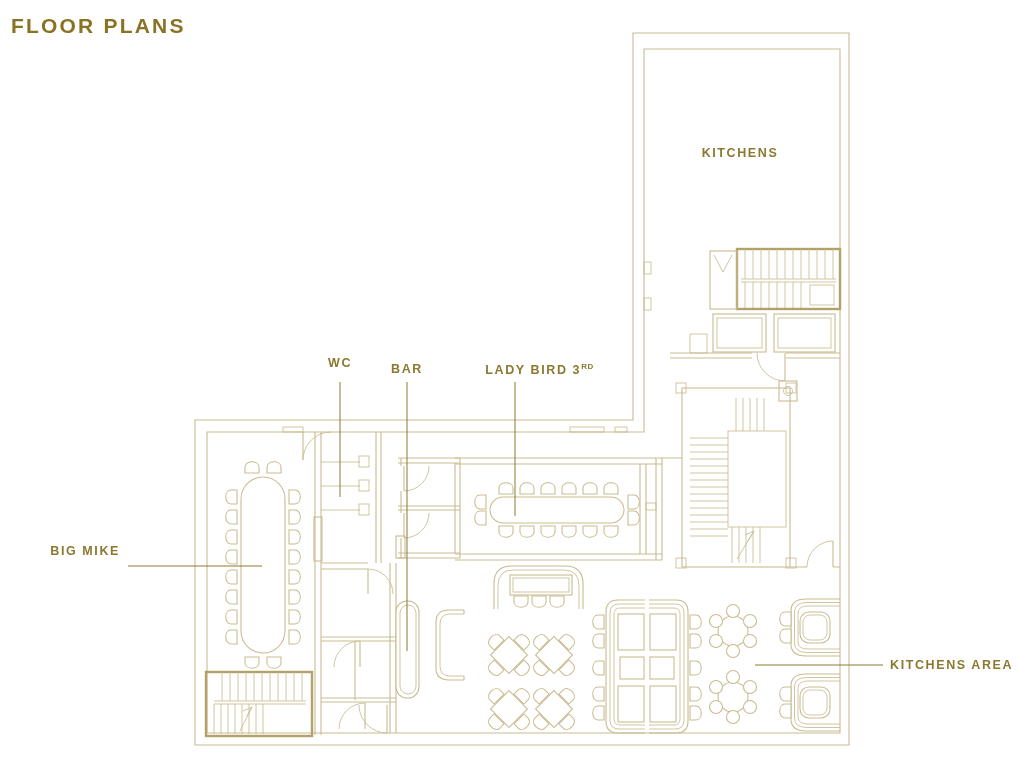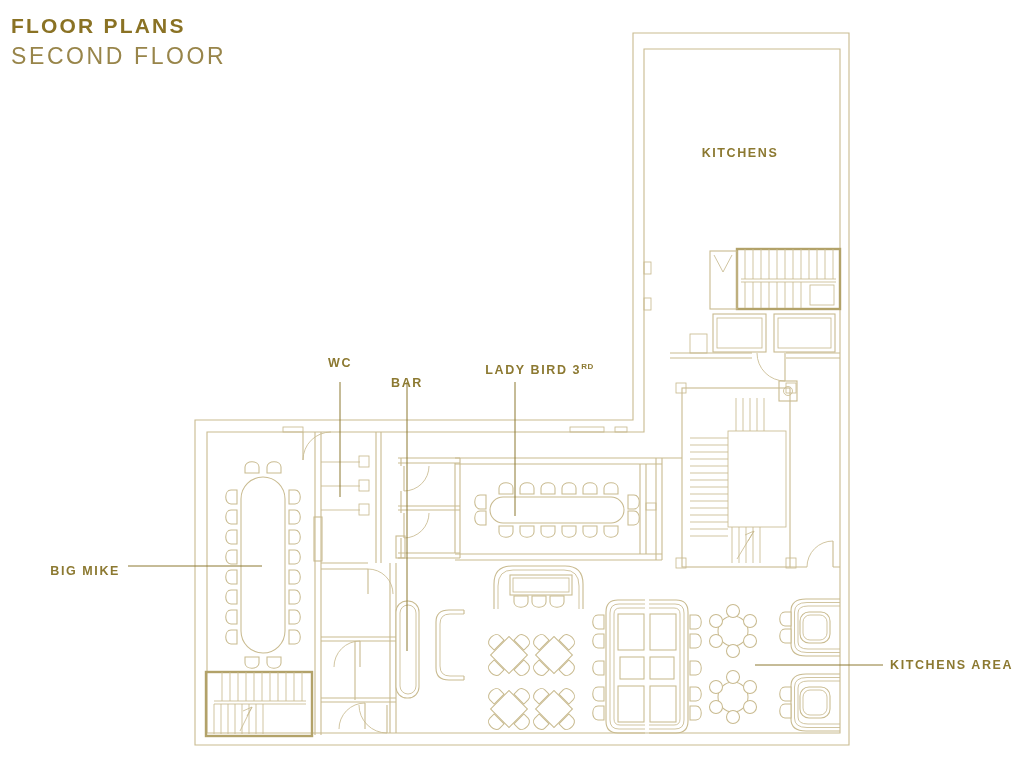--- a/index.html
+++ b/index.html
@@ -284,27 +284,26 @@
       <path class="leader" d="M340,382 V497"></path>
       <path class="leader" d="M407,382 V651"></path>
       <path class="leader" d="M515,382 V516"></path>
       <path class="leader" d="M128,566 H262"></path>
       <path class="leader" d="M755,665 H883"></path>
     </g>
   </svg>
 
   <div class="title">
     <div class="t1">FLOOR PLANS</div>
-    <div class="t2">SECOND FLOOR</div>
   </div>
 
   <div class="lbl" style="left:740px;top:146px;transform:translateX(-50%);">KITCHENS</div>
 
   <div class="lbl" style="left:340px;top:356px;transform:translateX(-50%);">WC</div>
 
-  <div class="lbl" style="left:407px;top:376px;transform:translateX(-50%);">BAR</div>
+  <div class="lbl" style="left:407px;top:362px;transform:translateX(-50%);">BAR</div>
 
   <div class="lbl" style="left:533px;top:362px;transform:translateX(-50%);padding-left:13px;"><span>LADY BIRD 3</span><sup>RD</sup></div>
 
-  <div class="lbl" style="left:120px;top:564px;transform:translateX(-100%);">BIG MIKE</div>
+  <div class="lbl" style="left:120px;top:544px;transform:translateX(-100%);">BIG MIKE</div>
 
   <div class="lbl" style="left:890px;top:658px;">KITCHENS AREA</div>
 </div>
 
 </body></html>

